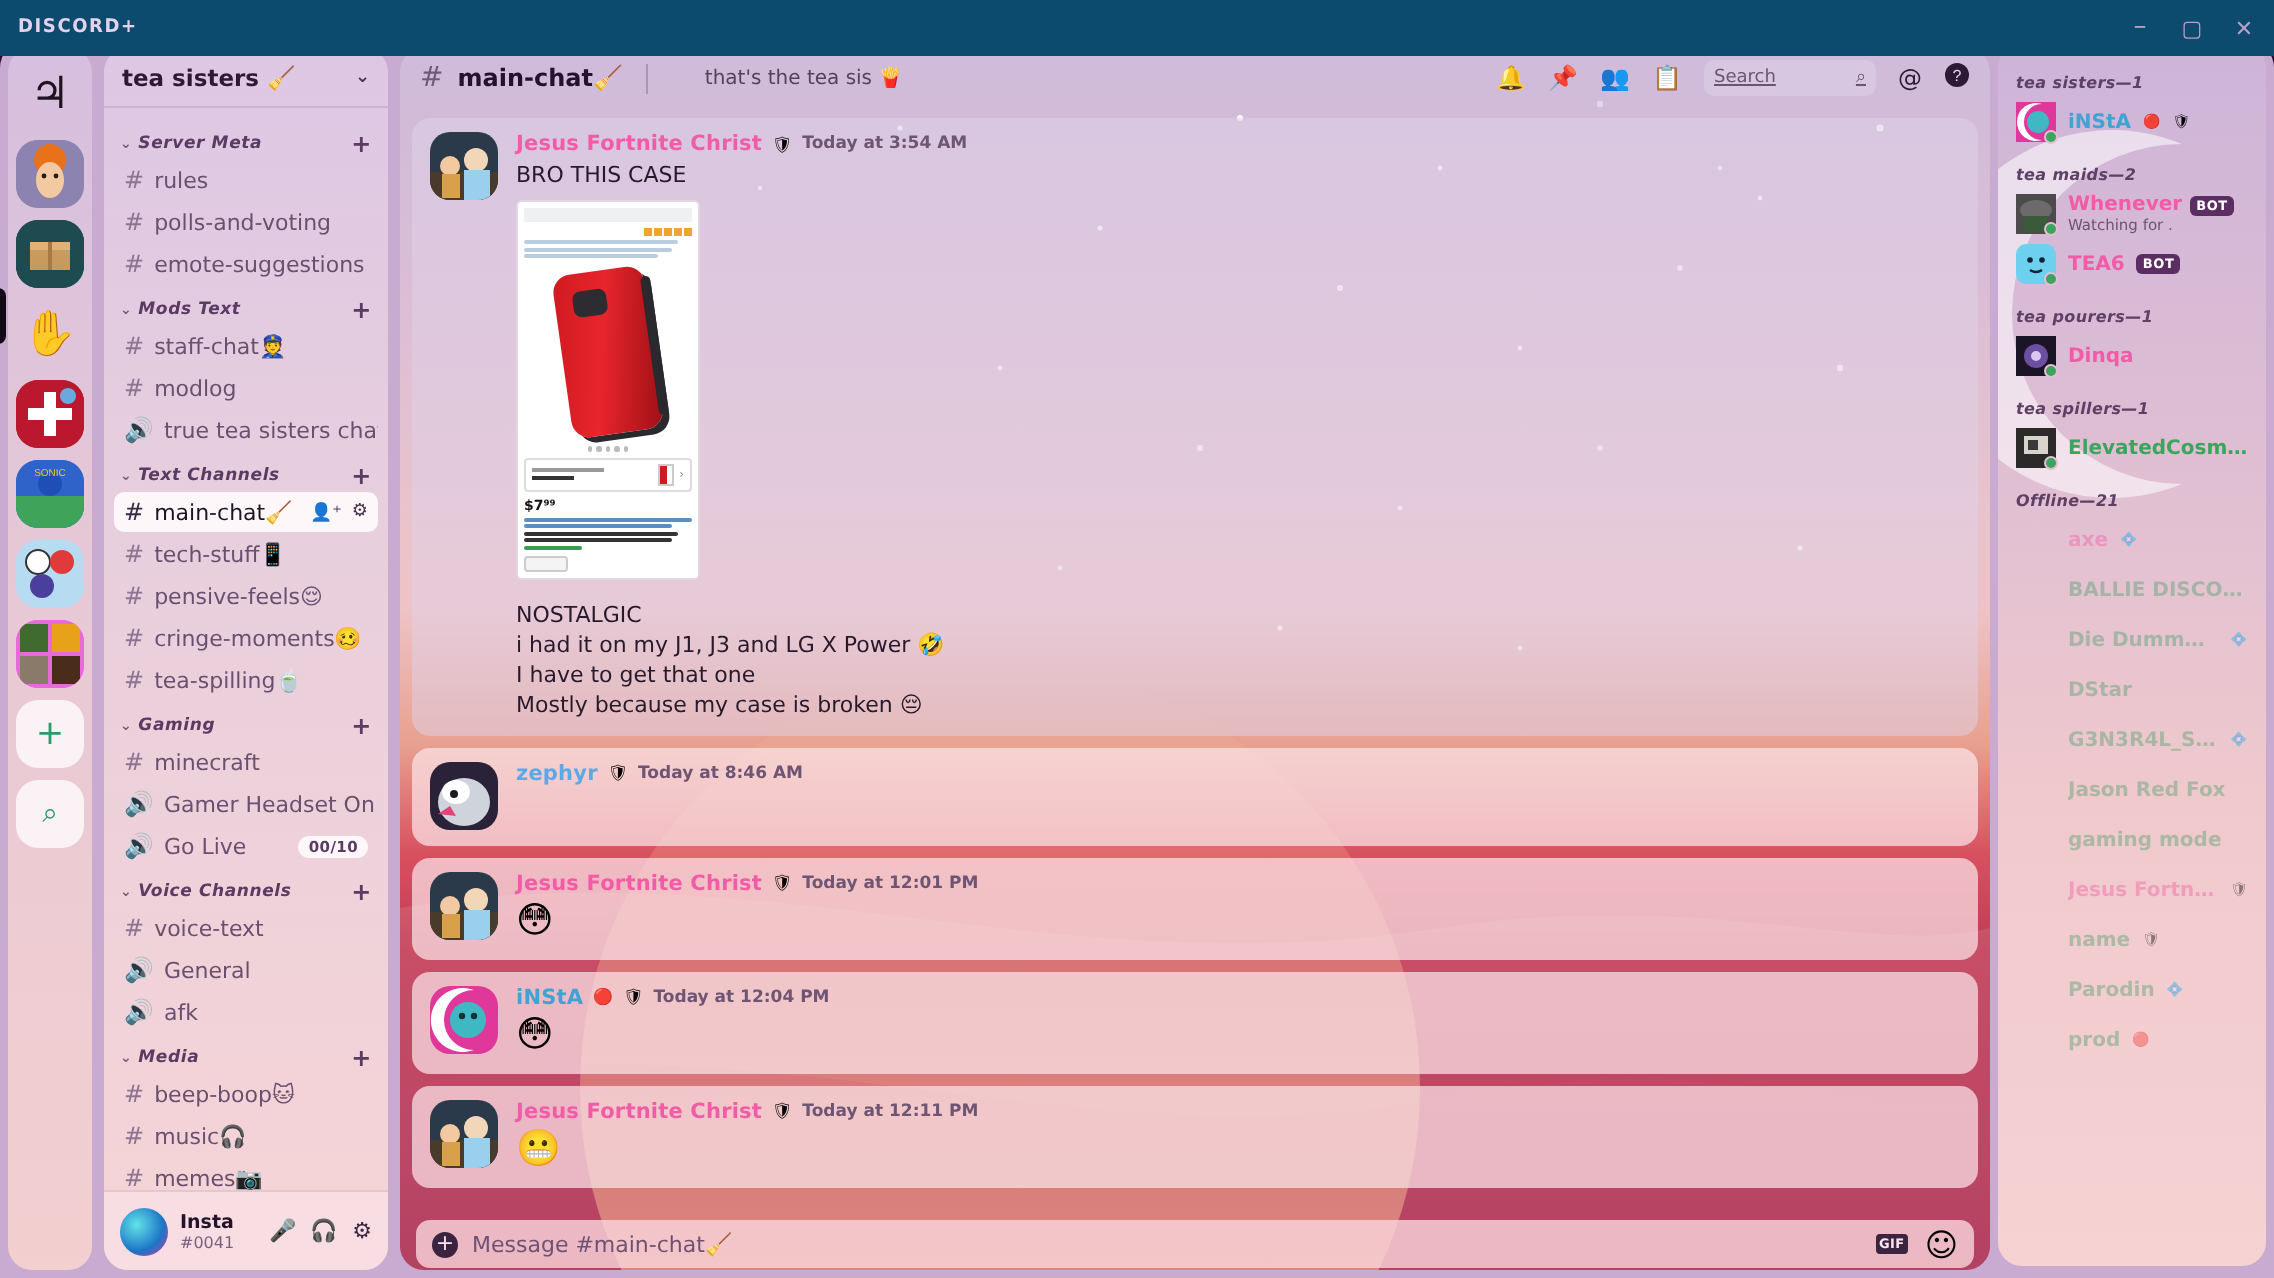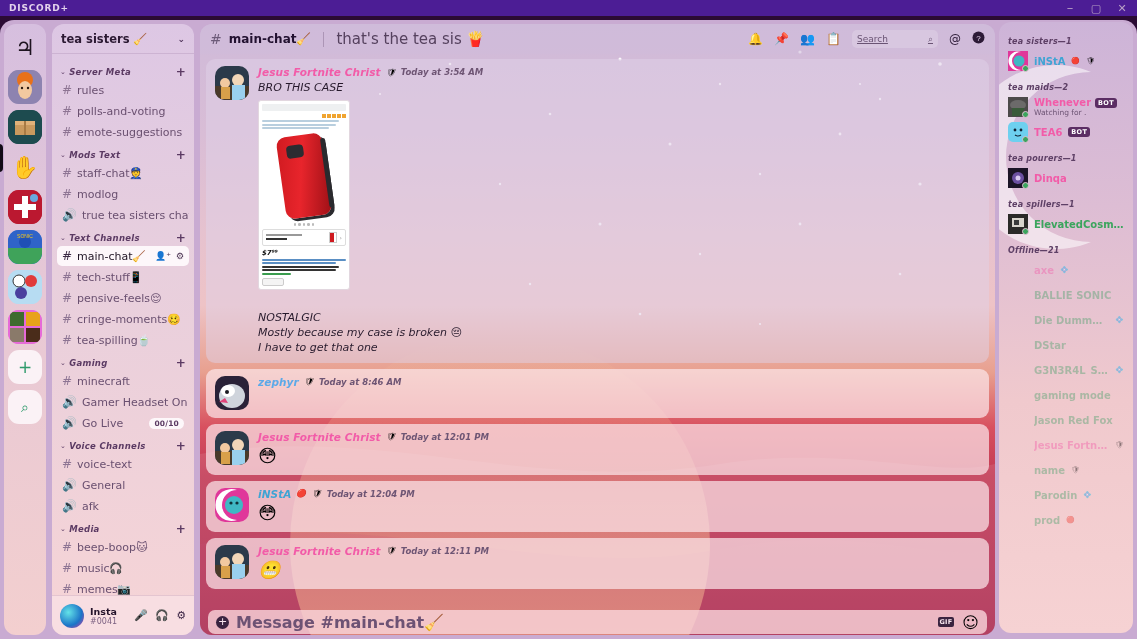--- a/index.html
+++ b/index.html
@@ -6,22 +6,22 @@
   html, body {
     width: 1137px; height: 639px;
     overflow: hidden;
     font-family: "DejaVu Sans", "Liberation Sans", sans-serif;
     background: #2a0a33;
   }
   #app { position: relative; width: 1137px; height: 639px; overflow: hidden; background: #2b0b34; }
 
   
   .titlebar {
-    position: absolute; left: 0; top: 0; width: 1137px; height: 16px;
-    background: #4c1d95; color: #d9c6e4; display: flex; align-items: center;
+    position: absolute; left: 0; top: 0; width: 1137px; height: 28px;
+    background: #0c4a6e; color: #d9c6e4; display: flex; align-items: center;
     z-index: 50;
   }
   .titlebar .brand {
     font-family: "DejaVu Sans", sans-serif;
     font-size: 9px; font-weight: 700; letter-spacing: .8px;
     color: #e3d2ec; padding-left: 9px; transform: scaleY(1.05);
   }
   .win-controls { margin-left: auto; display: flex; gap: 0; padding-right: 2px; }
   .win-btn { width: 26px; height: 22px; display: flex; align-items: center; justify-content: center;
              color: #b8a0c6; font-size: 11px; }
@@ -116,37 +116,37 @@
   .main-bg svg { position: absolute; inset: 0; width: 100%; height: 100%; }
 
   .chan-header {
     position: relative; z-index: 3; height: 30px; display: flex; align-items: center;
     padding: 0 10px; gap: 7px; color: #241330;
     background: rgba(208,188,218,.55);
   }
   .chan-header .hash2 { font-size: 14px; color: #6d5b79; }
   .ch-title { font-size: 12px; font-weight: 700; color: #221130; }
   .ch-divider { width: 1px; height: 15px; background: rgba(80,50,90,.28); margin: 0 5px; }
-  .ch-topic { font-size: 15px; color: #55415e; }
+  .ch-topic { font-size: 10px; color: #55415e; margin-left: 16px; }
   .ch-actions { margin-left: auto; display: flex; align-items: center; gap: 11px; color: #2c1a36; font-size: 12px; }
   .search-box {
     width: 86px; height: 18px; border-radius: 5px; background: rgba(255,255,255,.18);
     display: flex; align-items: center; padding: 0 5px; font-size: 9px; color: #6a5474; text-decoration: underline;
   }
   .search-box .mag { margin-left: auto; font-size: 9px; }
 
   
   .messages {
     position: relative; z-index: 3; height: 556px; padding: 5px 6px 0 6px;
     display: flex; flex-direction: column; gap: 6px; overflow: hidden;
   }
   .msg {
     background: rgba(251,228,233,.72);
     border-radius: 9px; padding: 7px 9px 8px 9px;
-    display: flex; gap: 9px; position: relative; font-style: italic;
+    display: flex; gap: 9px; position: relative;
   }
   .msg:first-child { background: rgba(224,209,231,.50); }
   .avatar { width: 34px; height: 34px; border-radius: 10px; flex: 0 0 auto; overflow: hidden; position: relative; }
   .msg-body { flex: 1 1 auto; min-width: 0; }
   .msg-head { display: flex; align-items: center; gap: 5px; margin-bottom: 2px; }
   .author { font-size: 10.5px; font-weight: 700; letter-spacing: .1px; }
   .badge-icon { font-size: 8px; }
   .timestamp { font-size: 8.5px; color: #6e5574; font-weight: 600; }
   .msg-line { font-size: 11px; color: #271a2c; line-height: 15px; }
   .big-emoji { font-size: 18px; line-height: 22px; }
@@ -189,21 +189,21 @@
              background: #f4f4f4; }
 
   
   .composer {
     position: relative; z-index: 3; margin: 0 8px 7px 8px; height: 24px;
     background: rgba(249,214,219,.80); border-radius: 7px;
     display: flex; align-items: center; padding: 0 8px; gap: 7px;
   }
   .comp-plus { width: 13px; height: 13px; border-radius: 50%; background: #3a2440; color: #f7e6ee;
                font-size: 11px; display: flex; align-items: center; justify-content: center; line-height: 10px; }
-  .comp-placeholder { font-size: 16px; color: #6d5274; font-weight: bold; }
+  .comp-placeholder { font-size: 11px; color: #6d5274; }
   .comp-right { margin-left: auto; display: flex; gap: 8px; align-items: center; }
   .gif-btn { font-size: 6.5px; font-weight: 700; background: #3a2440; color: #f7e6ee;
              border-radius: 2px; padding: 1px 2px; letter-spacing: .2px; }
 
   
   .members {
     position: absolute; left: 999px; top: 22px; width: 134px; height: 611px;
     background: linear-gradient(180deg,#cdb4d8 0%, #ddbdd4 30%, #f0c9cd 62%, #f6d2d3 100%);
     border-radius: 12px; overflow: hidden; z-index: 20; padding: 6px 0 0 0;
   }
@@ -568,23 +568,24 @@
             </div>
             <div class="price">$7⁹⁹</div>
             <div class="embed-txt blue"></div>
             <div class="embed-txt blue w2"></div>
             <div class="embed-txt dark w1"></div>
             <div class="embed-txt dark w2"></div>
             <div class="embed-txt green"></div>
             <div class="qty-box"></div>
           </div>
 
-          <div class="msg-line" style="margin-top:20px">NOSTALGIC</div>
+          <div class="msg-line" style="margin-top:10px">NOSTALGIC</div>
+          <div class="msg-line">i had it on my J1, J3 and LG X Power 🤣</div>
+          <div class="msg-line">I have to get that one</div>
           <div class="msg-line">Mostly because my case is broken 😔</div>
-          <div class="msg-line">I have to get that one</div>
         </div>
       </div>
 
       <div class="msg">
         <div class="avatar">
           <svg width="34" height="34" viewBox="0 0 34 34">
               <rect width="34" height="34" fill="#2a2238"></rect>
               <ellipse cx="17" cy="20" rx="13" ry="12" fill="#cfd4dc"></ellipse>
               <ellipse cx="13" cy="15" rx="7" ry="6" fill="#ffffff"></ellipse>
               <circle cx="12" cy="16" r="2" fill="#1a1a22"></circle>
@@ -754,43 +755,43 @@
 
     <div class="mem-cat">Offline—21</div>
 
     <div class="mem offline">
       <span class="mem-av"><span class="inner" style="background:#e9a5b6"></span></span>
       <span class="mem-name" style="color:#f25ba8">axe</span>
       <span class="tiny-badge">💠</span>
     </div>
     <div class="mem offline">
       <span class="mem-av"><span class="inner" style="background:#3b2430"></span></span>
-      <span class="mem-name">BALLIE SONIC</span>
+      <span class="mem-name">BALLIE DISCORD</span>
     </div>
     <div class="mem offline">
       <span class="mem-av"><span class="inner" style="background:#8fae5d"></span></span>
       <span class="mem-name">Die Dummheitssta…</span>
       <span class="tiny-badge">💠</span>
     </div>
     <div class="mem offline">
       <span class="mem-av"><span class="inner" style="background:#c49a7c"></span></span>
       <span class="mem-name">DStar</span>
     </div>
     <div class="mem offline">
       <span class="mem-av"><span class="inner" style="background:#b8c6da"></span></span>
       <span class="mem-name">G3N3R4L_S3TTIN…</span>
       <span class="tiny-badge">💠</span>
     </div>
     <div class="mem offline">
+      <span class="mem-av"><span class="inner" style="background:#6aa8d8"></span></span>
+      <span class="mem-name">Jason Red Fox</span>
+    </div>
+    <div class="mem offline">
       <span class="mem-av"><span class="inner" style="background:#caa18a"></span></span>
       <span class="mem-name">gaming mode</span>
-    </div>
-    <div class="mem offline">
-      <span class="mem-av"><span class="inner" style="background:#6aa8d8"></span></span>
-      <span class="mem-name">Jason Red Fox</span>
     </div>
     <div class="mem offline">
       <span class="mem-av"><span class="inner" style="background:#c7b6c8"></span></span>
       <span class="mem-name" style="color:#f25ba8">Jesus Fortnite Ch…</span>
       <span class="tiny-badge">🛡</span>
     </div>
     <div class="mem offline">
       <span class="mem-av"><span class="inner" style="background:#d9c2a8"></span></span>
       <span class="mem-name">name</span>
       <span class="tiny-badge">🛡</span>

